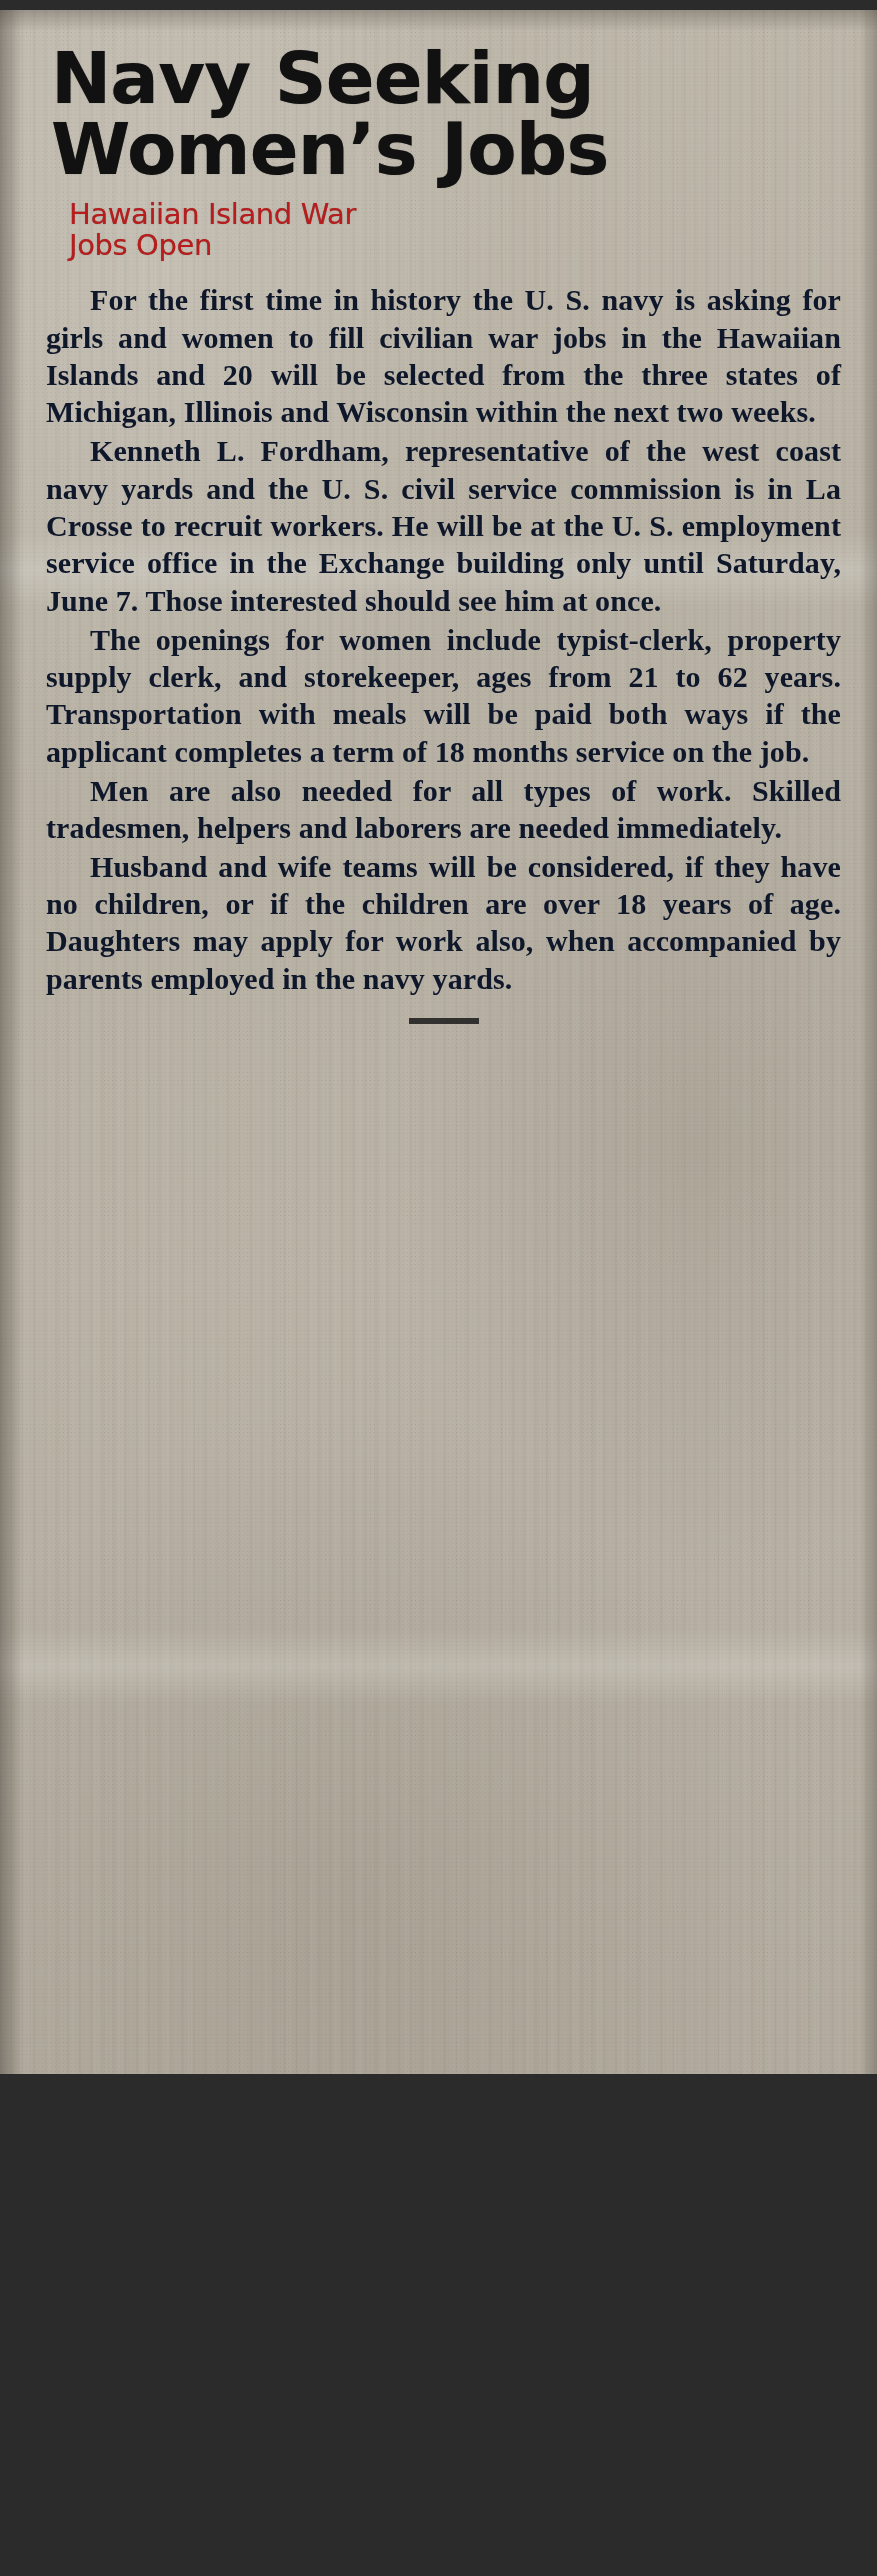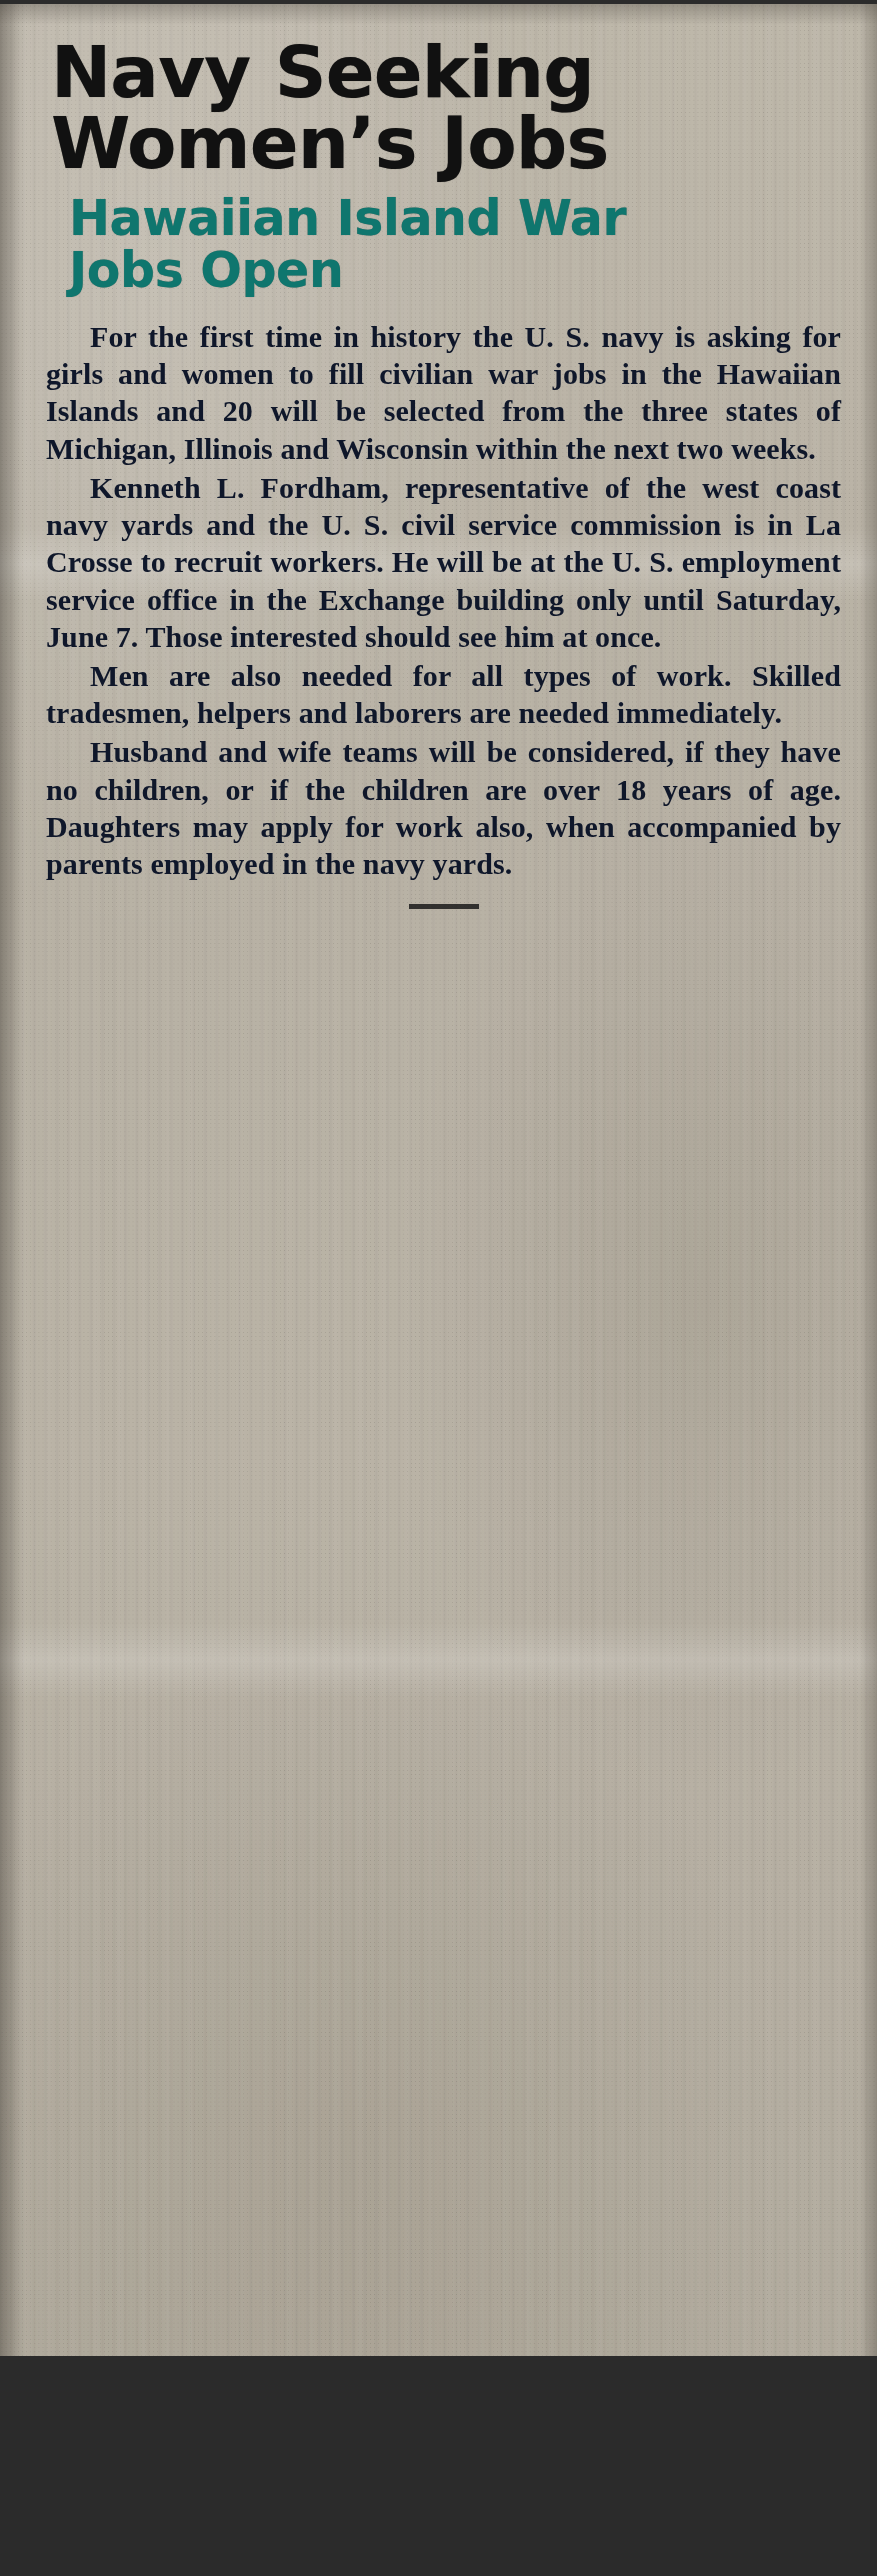--- a/index.html
+++ b/index.html
@@ -6,22 +6,22 @@
     margin: 0;
     padding: 0;
     background: #2b2b2b;
   }
   body {
     font-family: "Liberation Serif", serif;
   }
   .page {
     position: relative;
     width: 877px;
-    height: 2352px;
-    margin: 4px auto;
+    height: 2064px;
+    margin: 10px auto;
     background: #d9d5cd;
     overflow: hidden;
   }
   
   .paper-tex {
     position: absolute;
     inset: 0;
     background:
       repeating-linear-gradient(90deg,
         rgba(0,0,0,0.035) 0px, rgba(0,0,0,0.0) 2.5px, rgba(0,0,0,0.0) 9px, rgba(0,0,0,0.03) 11.4px),
@@ -79,26 +79,26 @@
     font-size: 72px;
     line-height: 0.98;
     letter-spacing: -0.8px;
     margin: 0 0 0 4.9px;
     color: #111;
     text-shadow: 0 0 0.8px rgba(0,0,0,.45);
   }
   .headline .l2 { display:block; }
   .subhead {
     font-family: "DejaVu Sans", sans-serif;
-    font-weight: bold;
-    font-size: 49px;
+    font-weight: normal;
+    font-size: 29px;
     line-height: 1.06;
     letter-spacing: -0.4px;
     margin: 14.7px 0 0 23px;
-    color: #0f766e;
+    color: #b91c1c;
     text-shadow: 0 0 0.8px rgba(0,0,0,.4);
   }
   .subhead .l2 { display:block; }
 
   
   .body-copy {
     margin-top: 21px;
     font-family: "Liberation Serif", serif;
     font-size: 30px;
     line-height: 1.245;
@@ -151,20 +151,21 @@
     </h1>
 
     <h2 class="subhead">
       <span>Hawaiian Island War</span>
       <span class="l2">Jobs Open</span>
     </h2>
 
     <div class="body-copy">
       <p>For the first time in history the U. S. navy is asking for girls and women to fill civilian war jobs in the Hawaiian Islands and 20 will be selected from the three states of Michigan, Illinois and Wisconsin within the next two weeks.</p>
       <p>Kenneth L. Fordham, representative of the west coast navy yards and the U. S. civil service commission is in La Crosse to recruit workers. He will be at the U. S. employment service office in the Exchange building only until Saturday, June 7. Those interested should see him at once.</p>
+      <p>The openings for women include typist-clerk, property supply clerk, and storekeeper, ages from 21 to 62 years. Transportation with meals will be paid both ways if the applicant completes a term of 18 months service on the job.</p>
       <p>Men are also needed for all types of work. Skilled tradesmen, helpers and laborers are needed immediately.</p>
       <p>Husband and wife teams will be considered, if they have no children, or if the children are over 18 years of age. Daughters may apply for work also, when accompanied by parents employed in the navy yards.</p>
     </div>
 
     <div class="end-rule"></div>
   </div>
 </div>
 
 
 </body></html>

